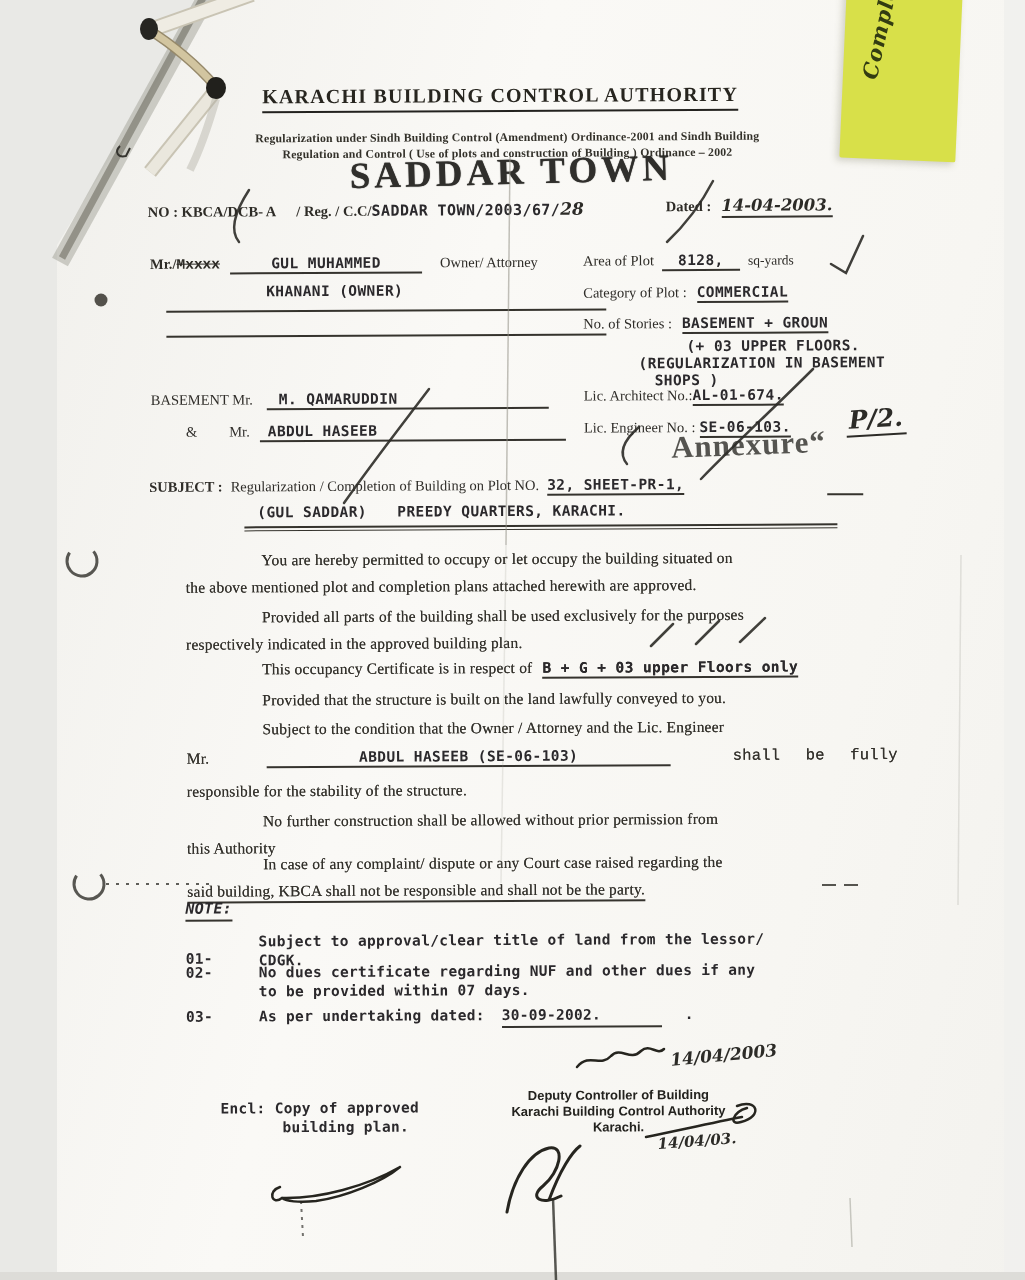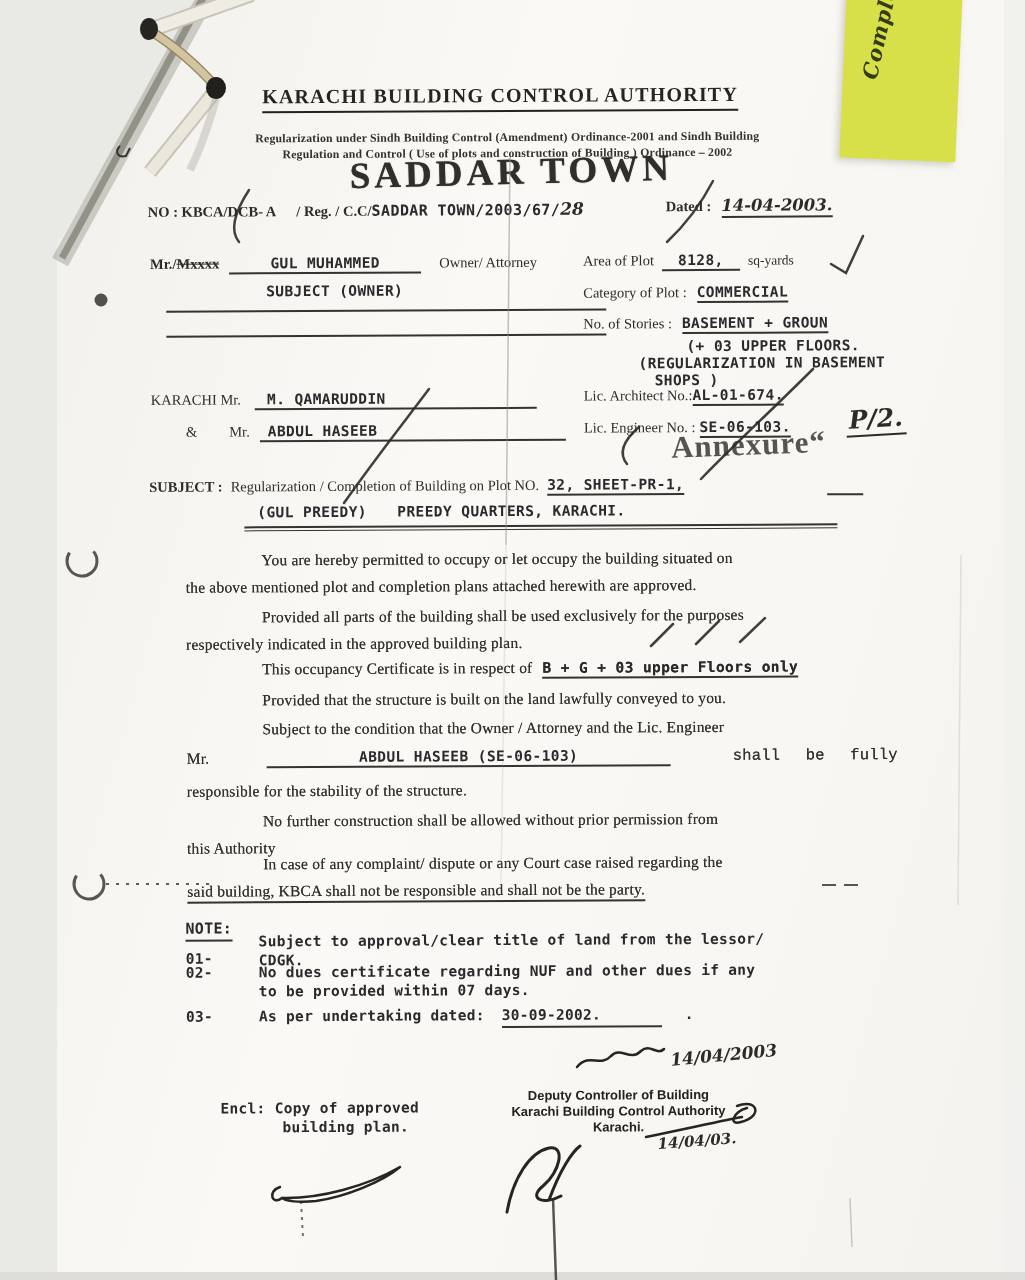--- a/index.html
+++ b/index.html
@@ -11,21 +11,21 @@
   .right-edge{position:absolute;left:1004px;top:0;width:21px;height:1280px;background:#f0f0ed;opacity:.85;}
   .bottom-edge{position:absolute;left:0;top:1272px;width:1025px;height:8px;background:#dddcd8;}
   .abs{position:absolute;white-space:nowrap;}
   .printed{font-family:"Liberation Serif",serif;}
   .b{font-weight:bold;}
   .body-txt{font-size:15.5px;letter-spacing:.2px;color:#33312c;text-shadow:0 0 .4px #4a4840;}
   .lbl{font-size:14.5px;font-weight:bold;color:#2e2c27;}
   .typed{font-family:"DejaVu Sans Mono",monospace;font-weight:bold;font-size:14.5px;color:#2b292c;letter-spacing:.4px;}
   .hand{font-family:"DejaVu Serif",serif;font-style:italic;font-weight:bold;color:#2c2b27;}
   .u{border-bottom:2px solid #35332e;padding-bottom:1px;}
-  .struck{text-decoration:line-through;}
+  .struck{text-decoration:line-through;font-family:Liberation Mono, monospace;}
   .line{position:absolute;height:0;border-top:2px solid #35332d;}
   .title{font-size:20px;font-weight:bold;letter-spacing:1.2px;border-bottom:2.5px solid #23221f;padding-bottom:3px;color:#27251f;}
   .subtitle{font-size:11.8px;font-weight:bold;text-align:center;line-height:16px;color:#33312a;letter-spacing:.2px;}
   .town-stamp{font-size:37px;font-weight:bold;letter-spacing:4px;color:#21201d;transform:rotate(-1.2deg);opacity:.93;text-shadow:0 0 1px #21201d;}
   .annex-stamp{font-size:31px;font-weight:bold;color:#3f3e3a;transform:rotate(-2deg);opacity:.88;letter-spacing:1px;}
   .p2{font-size:25px;transform:rotate(-3deg);border-bottom:2.5px solid #2c2b27;padding:0 3px 1px 3px;}
   .stamp-block{font-size:13px;font-weight:bold;text-align:center;line-height:16px;color:#23221e;font-family:"Liberation Sans",sans-serif;}
   .sticky{position:absolute;left:843px;top:-10px;width:116px;height:170px;background:#d8e049;
           transform:rotate(2.5deg);border-radius:2px;box-shadow:-3px 3px 7px rgba(90,90,60,.25);}
   .sticky span{position:absolute;left:14px;top:88px;transform:rotate(-80deg) ;transform-origin:left top;
@@ -59,21 +59,21 @@
     <div class="abs" style="left:668px;top:197px;">
       <span class="lbl">Dated :</span>
       <span class="hand u" style="font-size:16.5px;margin-left:6px;">14-04-2003.</span>
     </div>
 
     <div class="abs" style="left:152px;top:253px;">
       <span class="lbl">Mr./</span><span class="lbl struck">Mxxxx</span>
       <span class="typed u" style="display:inline-block;width:192px;margin-left:6px;text-align:center;">GUL MUHAMMED</span>
       <span class="printed" style="font-size:14.5px;margin-left:14px;">Owner/ Attorney</span>
     </div>
-    <div class="abs typed" style="left:268px;top:282px;">SUBJECT (OWNER)</div>
+    <div class="abs typed" style="left:268px;top:282px;">KHANANI (OWNER)</div>
     <div class="line" style="left:168px;top:309px;width:440px;"></div>
     <div class="line" style="left:168px;top:334px;width:440px;"></div>
 
     <div class="abs" style="left:585px;top:252px;">
       <span class="lbl" style="font-weight:normal;font-size:14.5px;">Area of Plot</span>
       <span class="typed u" style="margin:0 4px;display:inline-block;width:78px;text-align:center;">8128,</span>
       <span class="printed" style="font-size:13.5px;">sq-yards</span>
     </div>
     <div class="abs" style="left:585px;top:284px;">
       <span class="printed" style="font-size:14.5px;margin-top:22px;">Category of Plot :</span>
@@ -81,21 +81,21 @@
     </div>
     <div class="abs" style="left:585px;top:315px;">
       <span class="printed" style="font-size:14.5px;text-align:right;">No. of Stories :</span>
       <span class="typed u" style="margin-left:6px;">BASEMENT + GROUN</span>
     </div>
     <div class="abs typed" style="left:688px;top:339px;">(+ 03 UPPER FLOORS.</div>
     <div class="abs typed" style="left:640px;top:356px;">(REGULARIZATION IN BASEMENT</div>
     <div class="abs typed" style="left:656px;top:373px;">SHOPS )</div>
 
     <div class="abs" style="left:152px;top:389px;">
-      <span class="printed" style="font-size:14.5px;">KARACHI Mr.</span>
+      <span class="printed" style="font-size:14.5px;">BASEMENT Mr.</span>
       <span class="typed u" style="display:inline-block;width:270px;margin-left:10px;text-align:left;padding-left:12px;">M. QAMARUDDIN</span>
     </div>
     <div class="abs" style="left:585px;top:387px;">
       <span class="printed" style="font-size:14.5px;">Lic. Architect No.:</span><span class="typed u">AL-01-674.</span>
     </div>
     <div class="abs" style="left:187px;top:421px;">
       <span class="printed" style="font-size:14.5px;">&amp;</span>
       <span class="printed" style="font-size:14.5px;margin-left:28px;">Mr.</span>
       <span class="typed u" style="display:inline-block;width:298px;margin-left:6px;text-align:left;padding-left:8px;">ABDUL HASEEB</span>
     </div>
@@ -106,21 +106,21 @@
 
     <div class="abs annex-stamp" style="left:672px;top:428px;"><span>Annexure</span><span>“</span></div>
     <div class="abs hand p2" style="left:847px;top:406px;">P/2.</div>
 
     <div class="abs" style="left:150px;top:476px;">
       <span class="printed b" style="font-size:14.5px;margin-top:36px;">SUBJECT :</span>
       <span class="printed" style="font-size:14.5px;margin-left:4px;">Regularization / Completion of Building on Plot NO.</span>
       <span class="typed u" style="margin-left:4px;">32, SHEET-PR-1,</span>
     </div>
     <div class="line" style="left:828px;top:495px;width:36px;"></div>
-    <div class="abs typed" style="left:258px;top:503px;">(GUL PREEDY)</div>
+    <div class="abs typed" style="left:258px;top:503px;">(GUL SADDAR)</div>
     <div class="abs typed" style="left:398px;top:503px;">PREEDY QUARTERS, KARACHI.</div>
     <div class="line" style="left:245px;top:525px;width:593px;"></div>
     <div class="line" style="left:245px;top:529px;width:593px;border-top-width:1px;"></div>
 
     <div class="abs body-txt" style="left:262px;top:550px;">You are hereby permitted to occupy or let occupy the building situated on</div>
     <div class="abs body-txt" style="left:186px;top:577px;">the above mentioned plot and completion plans attached herewith are approved.</div>
     <div class="abs body-txt" style="left:262px;top:607px;">Provided all parts of the building shall be used exclusively for the purposes</div>
     <div class="abs body-txt" style="left:186px;top:634px;">respectively indicated in the approved building plan.</div>
     <div class="abs body-txt" style="left:262px;top:659px;">
       <span>This occupancy Certificate is in respect of</span>
@@ -130,21 +130,21 @@
     <div class="abs body-txt" style="left:262px;top:719px;">Subject to the condition that the Owner / Attorney and the Lic. Engineer</div>
     <div class="abs body-txt" style="left:186px;top:748px;">Mr.</div>
     <div class="abs typed u" style="left:266px;top:748px;width:404px;text-align:center;">ABDUL HASEEB  (SE-06-103)</div>
     <div class="abs body-txt sp" style="left:732px;top:748px;font-family:Liberation Mono, monospace;">shall  be  fully</div>
     <div class="abs body-txt" style="left:186px;top:781px;">responsible for the stability of the structure.</div>
     <div class="abs body-txt" style="left:262px;top:811px;">No further construction shall be allowed without prior permission from</div>
     <div class="abs body-txt" style="left:186px;top:838px;">this Authority</div>
     <div class="abs body-txt" style="left:262px;top:854px;">In case of any complaint/ dispute or any Court case raised regarding the</div>
     <div class="abs body-txt u" style="left:186px;top:881px;">said building, KBCA shall not be responsible and shall not be the party.</div>
 
-    <div class="abs note-block u" style="left:184px;top:918px;font-size:15px;">NOTE:</div>
+    <div class="abs note-block u" style="left:184px;top:898px;font-size:15px;font-style:italic;">NOTE:</div>
     <div class="abs note-block" style="left:184px;top:931px;margin-top:17px;">01-</div>
     <div class="abs note-block" style="left:257px;top:931px;">
       <div>Subject to approval/clear title of land from the lessor/</div>
       <div>CDGK.</div>
     </div>
     <div class="abs note-block" style="left:184px;top:962px;">02-</div>
     <div class="abs note-block" style="left:257px;top:962px;">
       <div>No dues certificate regarding NUF and other dues if any</div>
       <div>to be provided within 07 days.</div>
     </div>

